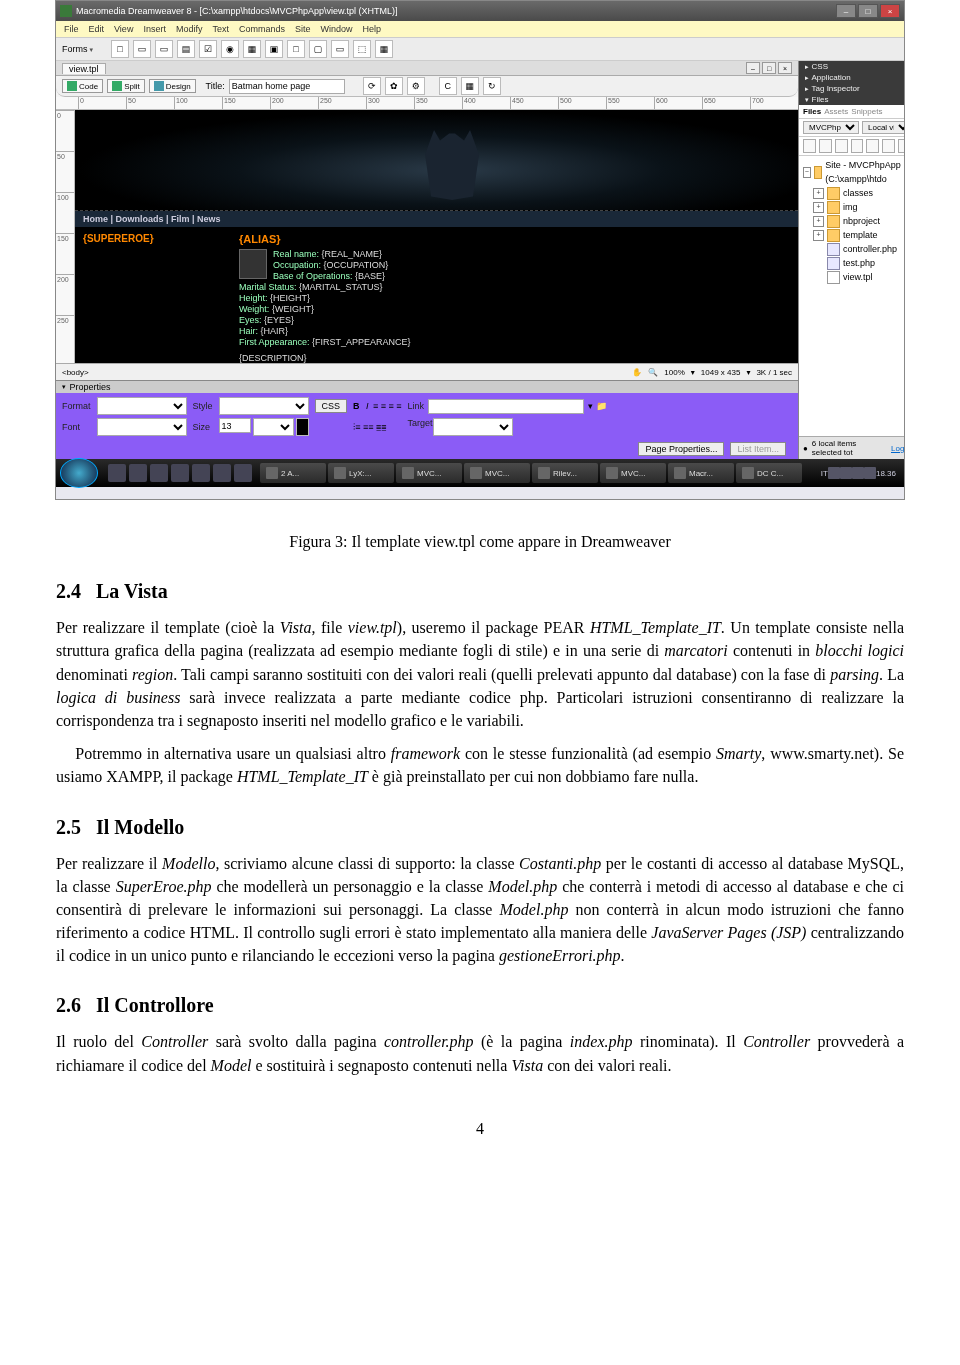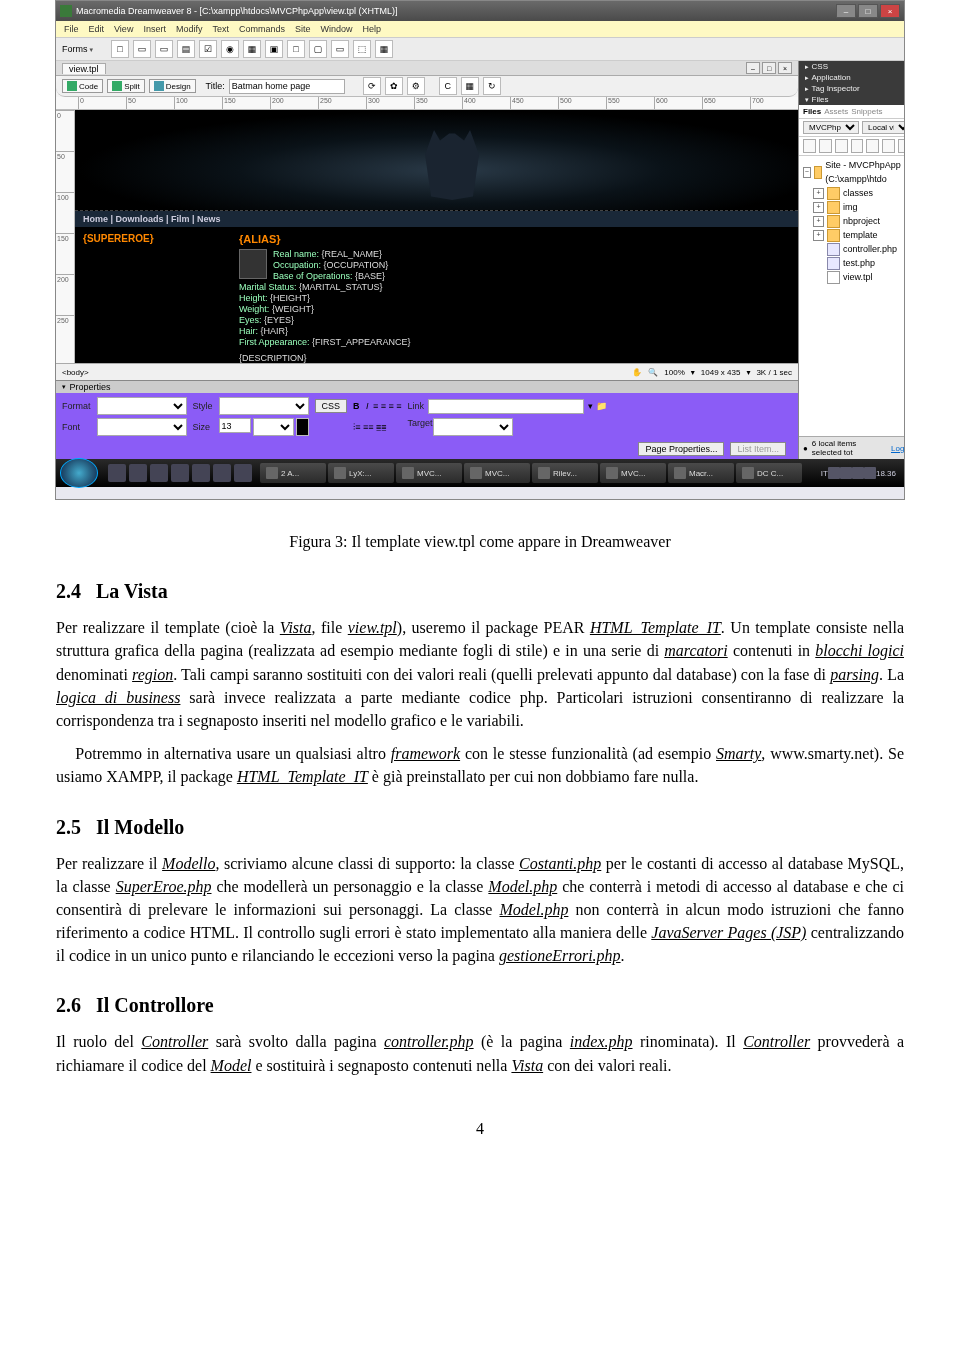--- a/index.html
+++ b/index.html
@@ -278,21 +278,21 @@
     text-align: center;
     font-size: 16px;
     margin: 12px 0 24px;
   }
   .section-h {
     font-size: 20px;
     font-weight: bold;
     margin: 24px 0 10px;
   }
   .paper p { margin: 0 0 10px; text-align: justify; }
-  .paper em, .it { font-style: italic; text-decoration: underline; }
+  .paper em, .it { font-style: italic; }
   .pagenum { text-align:center; margin-top:40px; font-size:16px; }
 </style>
 </head>
 <body>
 
 <div class="screenshot">
 
   <div class="titlebar">
     <span class="dw-icon"></span>
     <span>Macromedia Dreamweaver 8 - [C:\xampp\htdocs\MVCPhpApp\view.tpl (XHTML)]</span>

